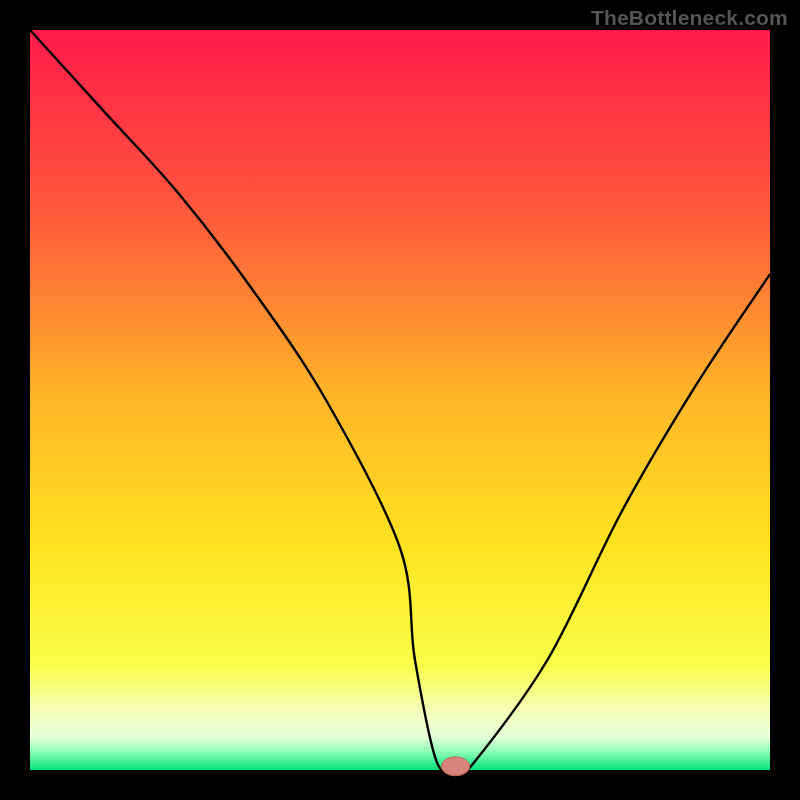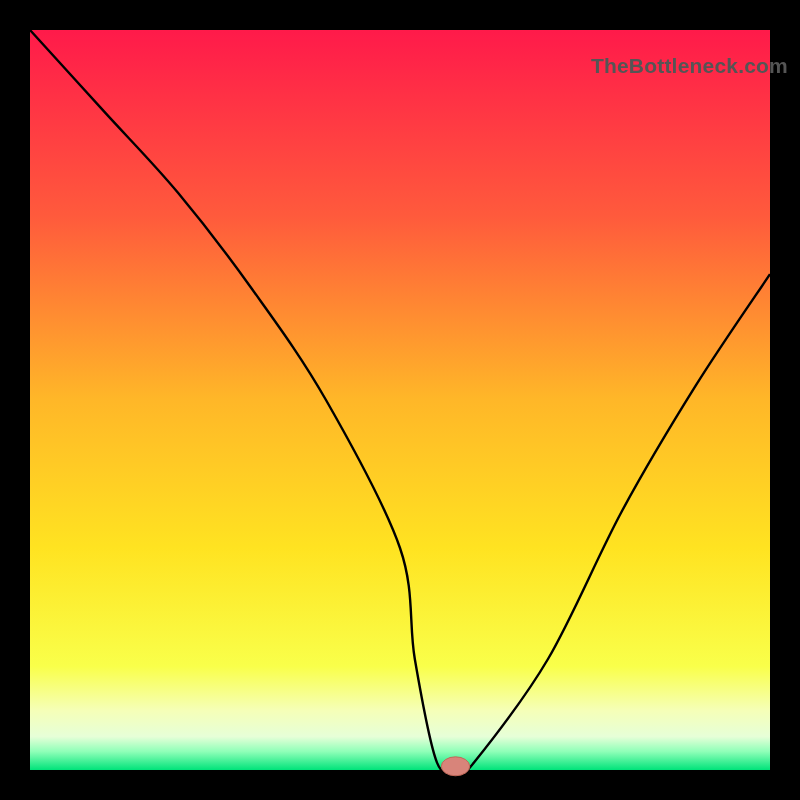--- a/index.html
+++ b/index.html
@@ -16,21 +16,20 @@
   }
   .watermark {
     position: absolute;
     top: 6px;
     right: 12px;
     font-size: 21px;
     font-weight: bold;
     color: #555;
     letter-spacing: 0.2px;
     z-index: 5;
-    margin-top: 48px;
   }
   svg {
     display: block;
   }
 </style>
 </head>
 <body>
 
 <div class="chart-container">
   <div class="watermark">TheBottleneck.com</div>

